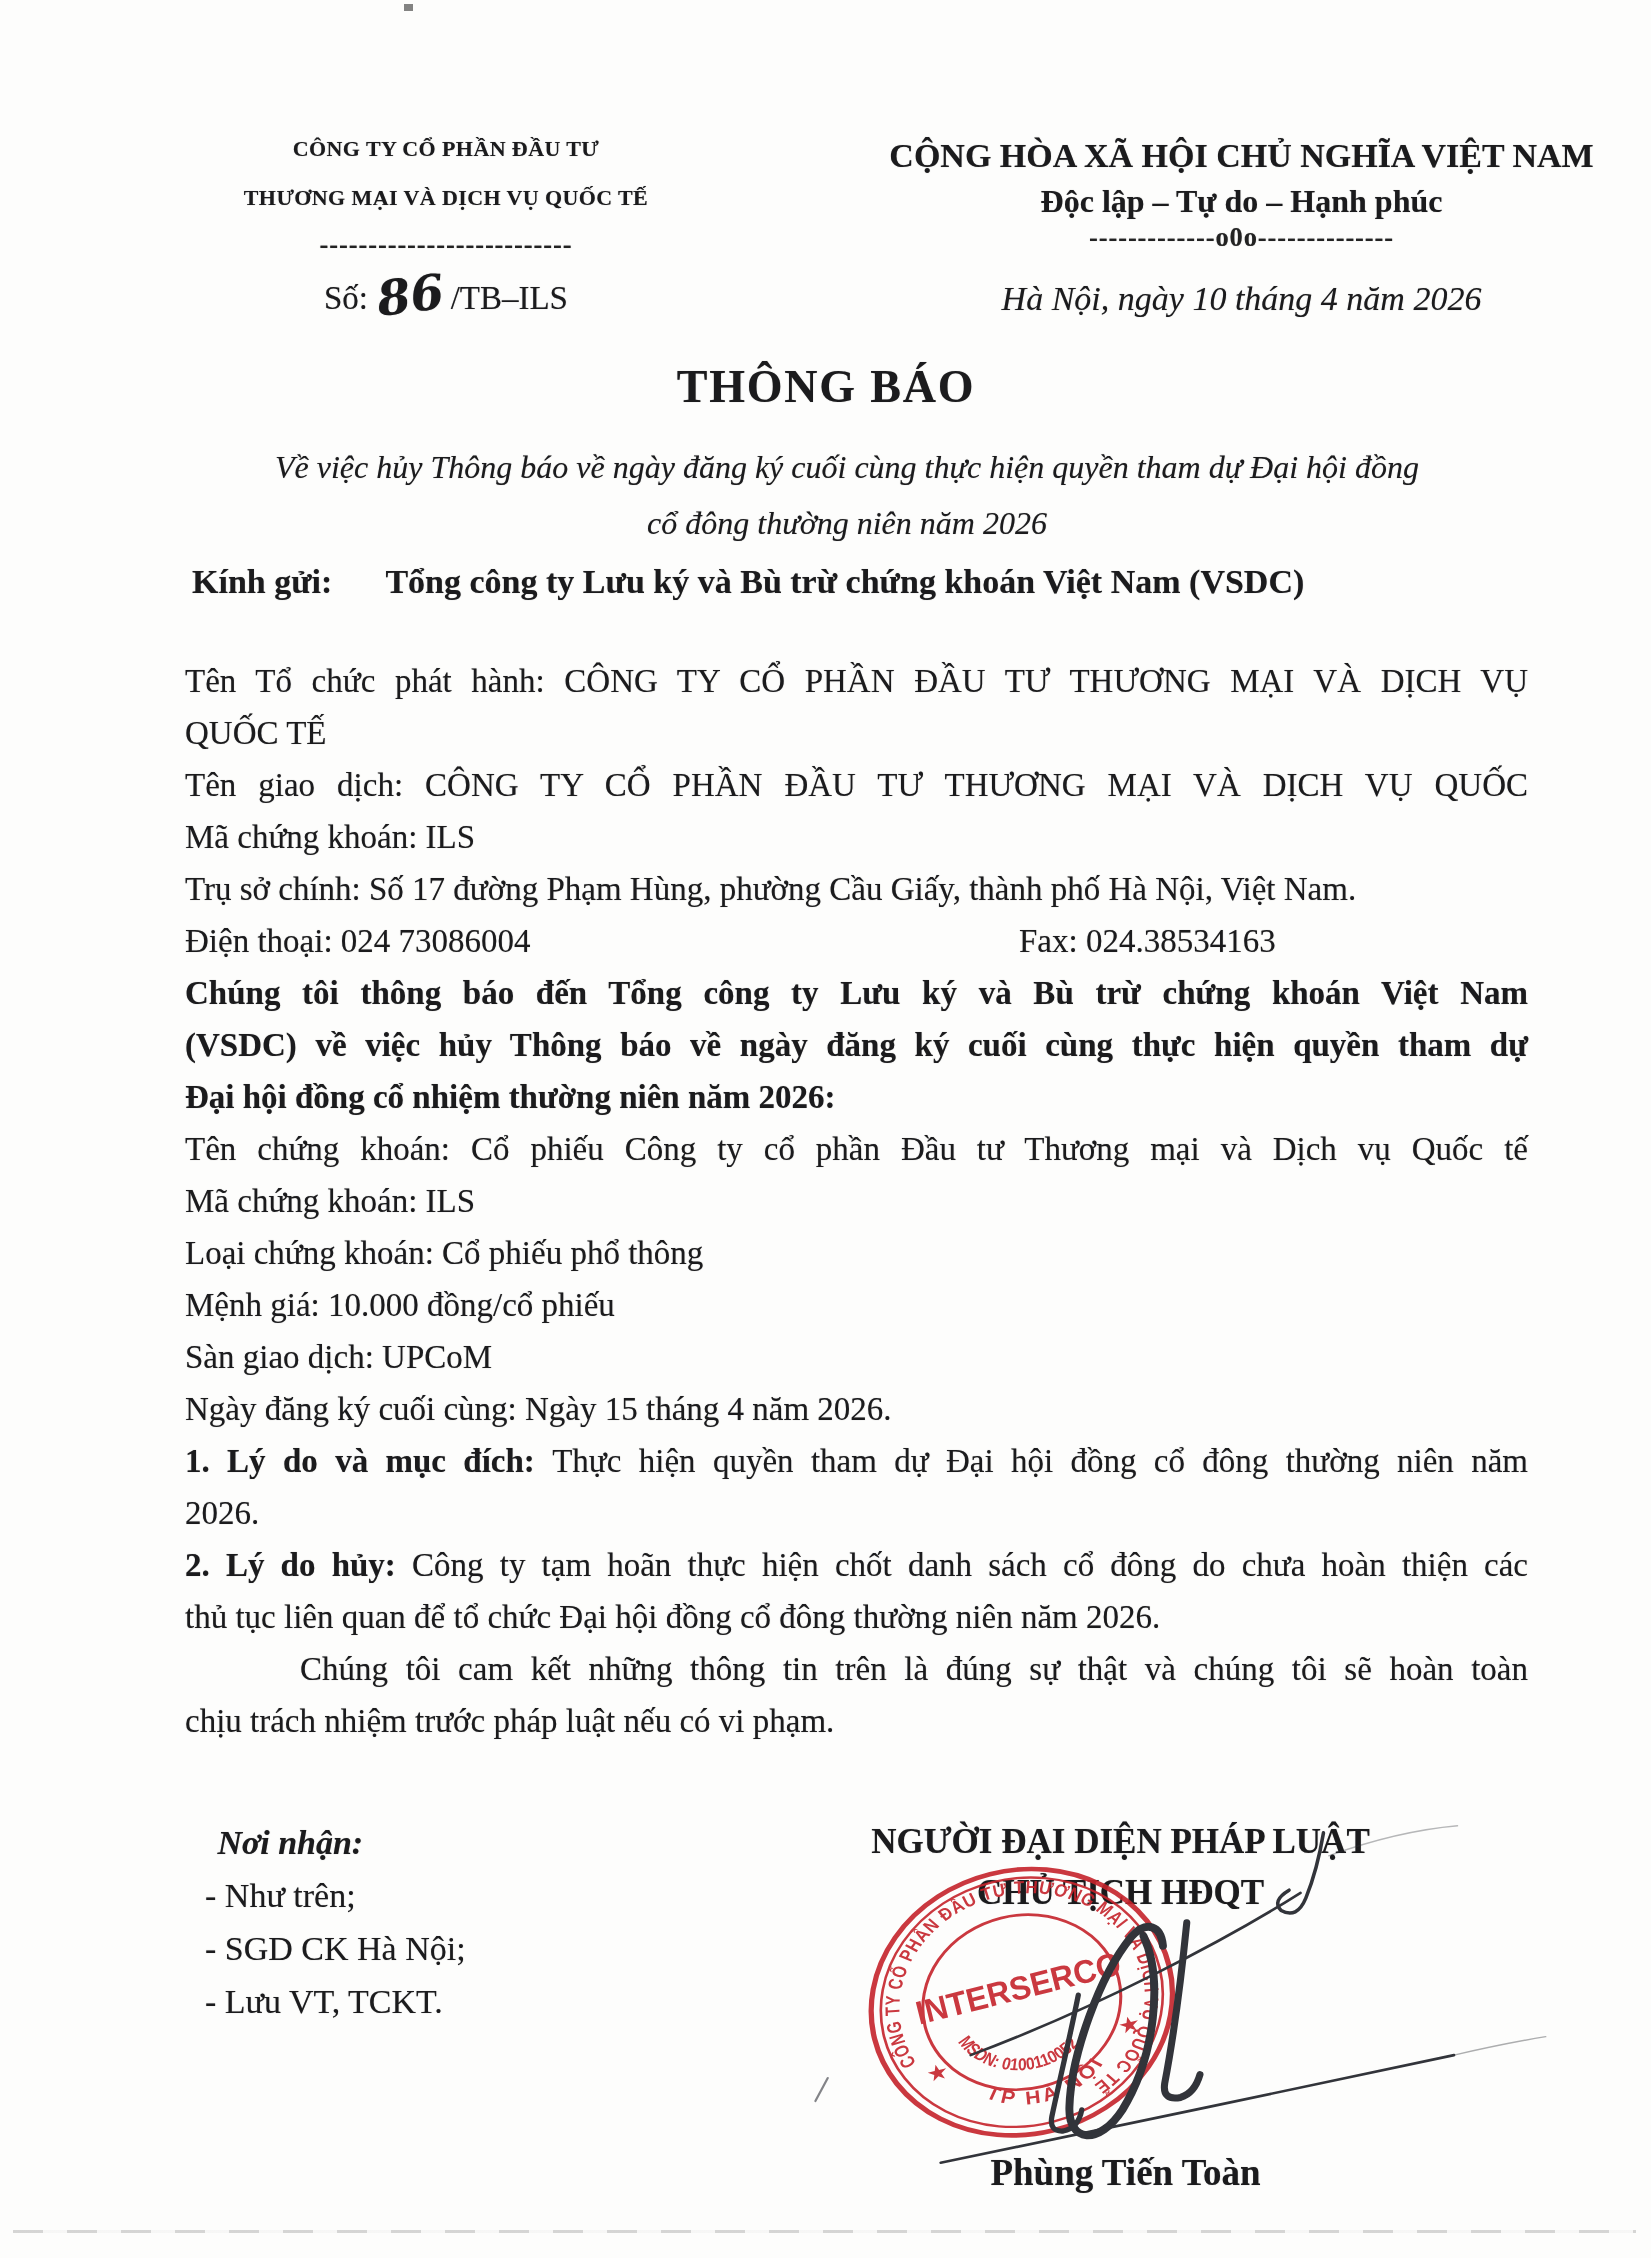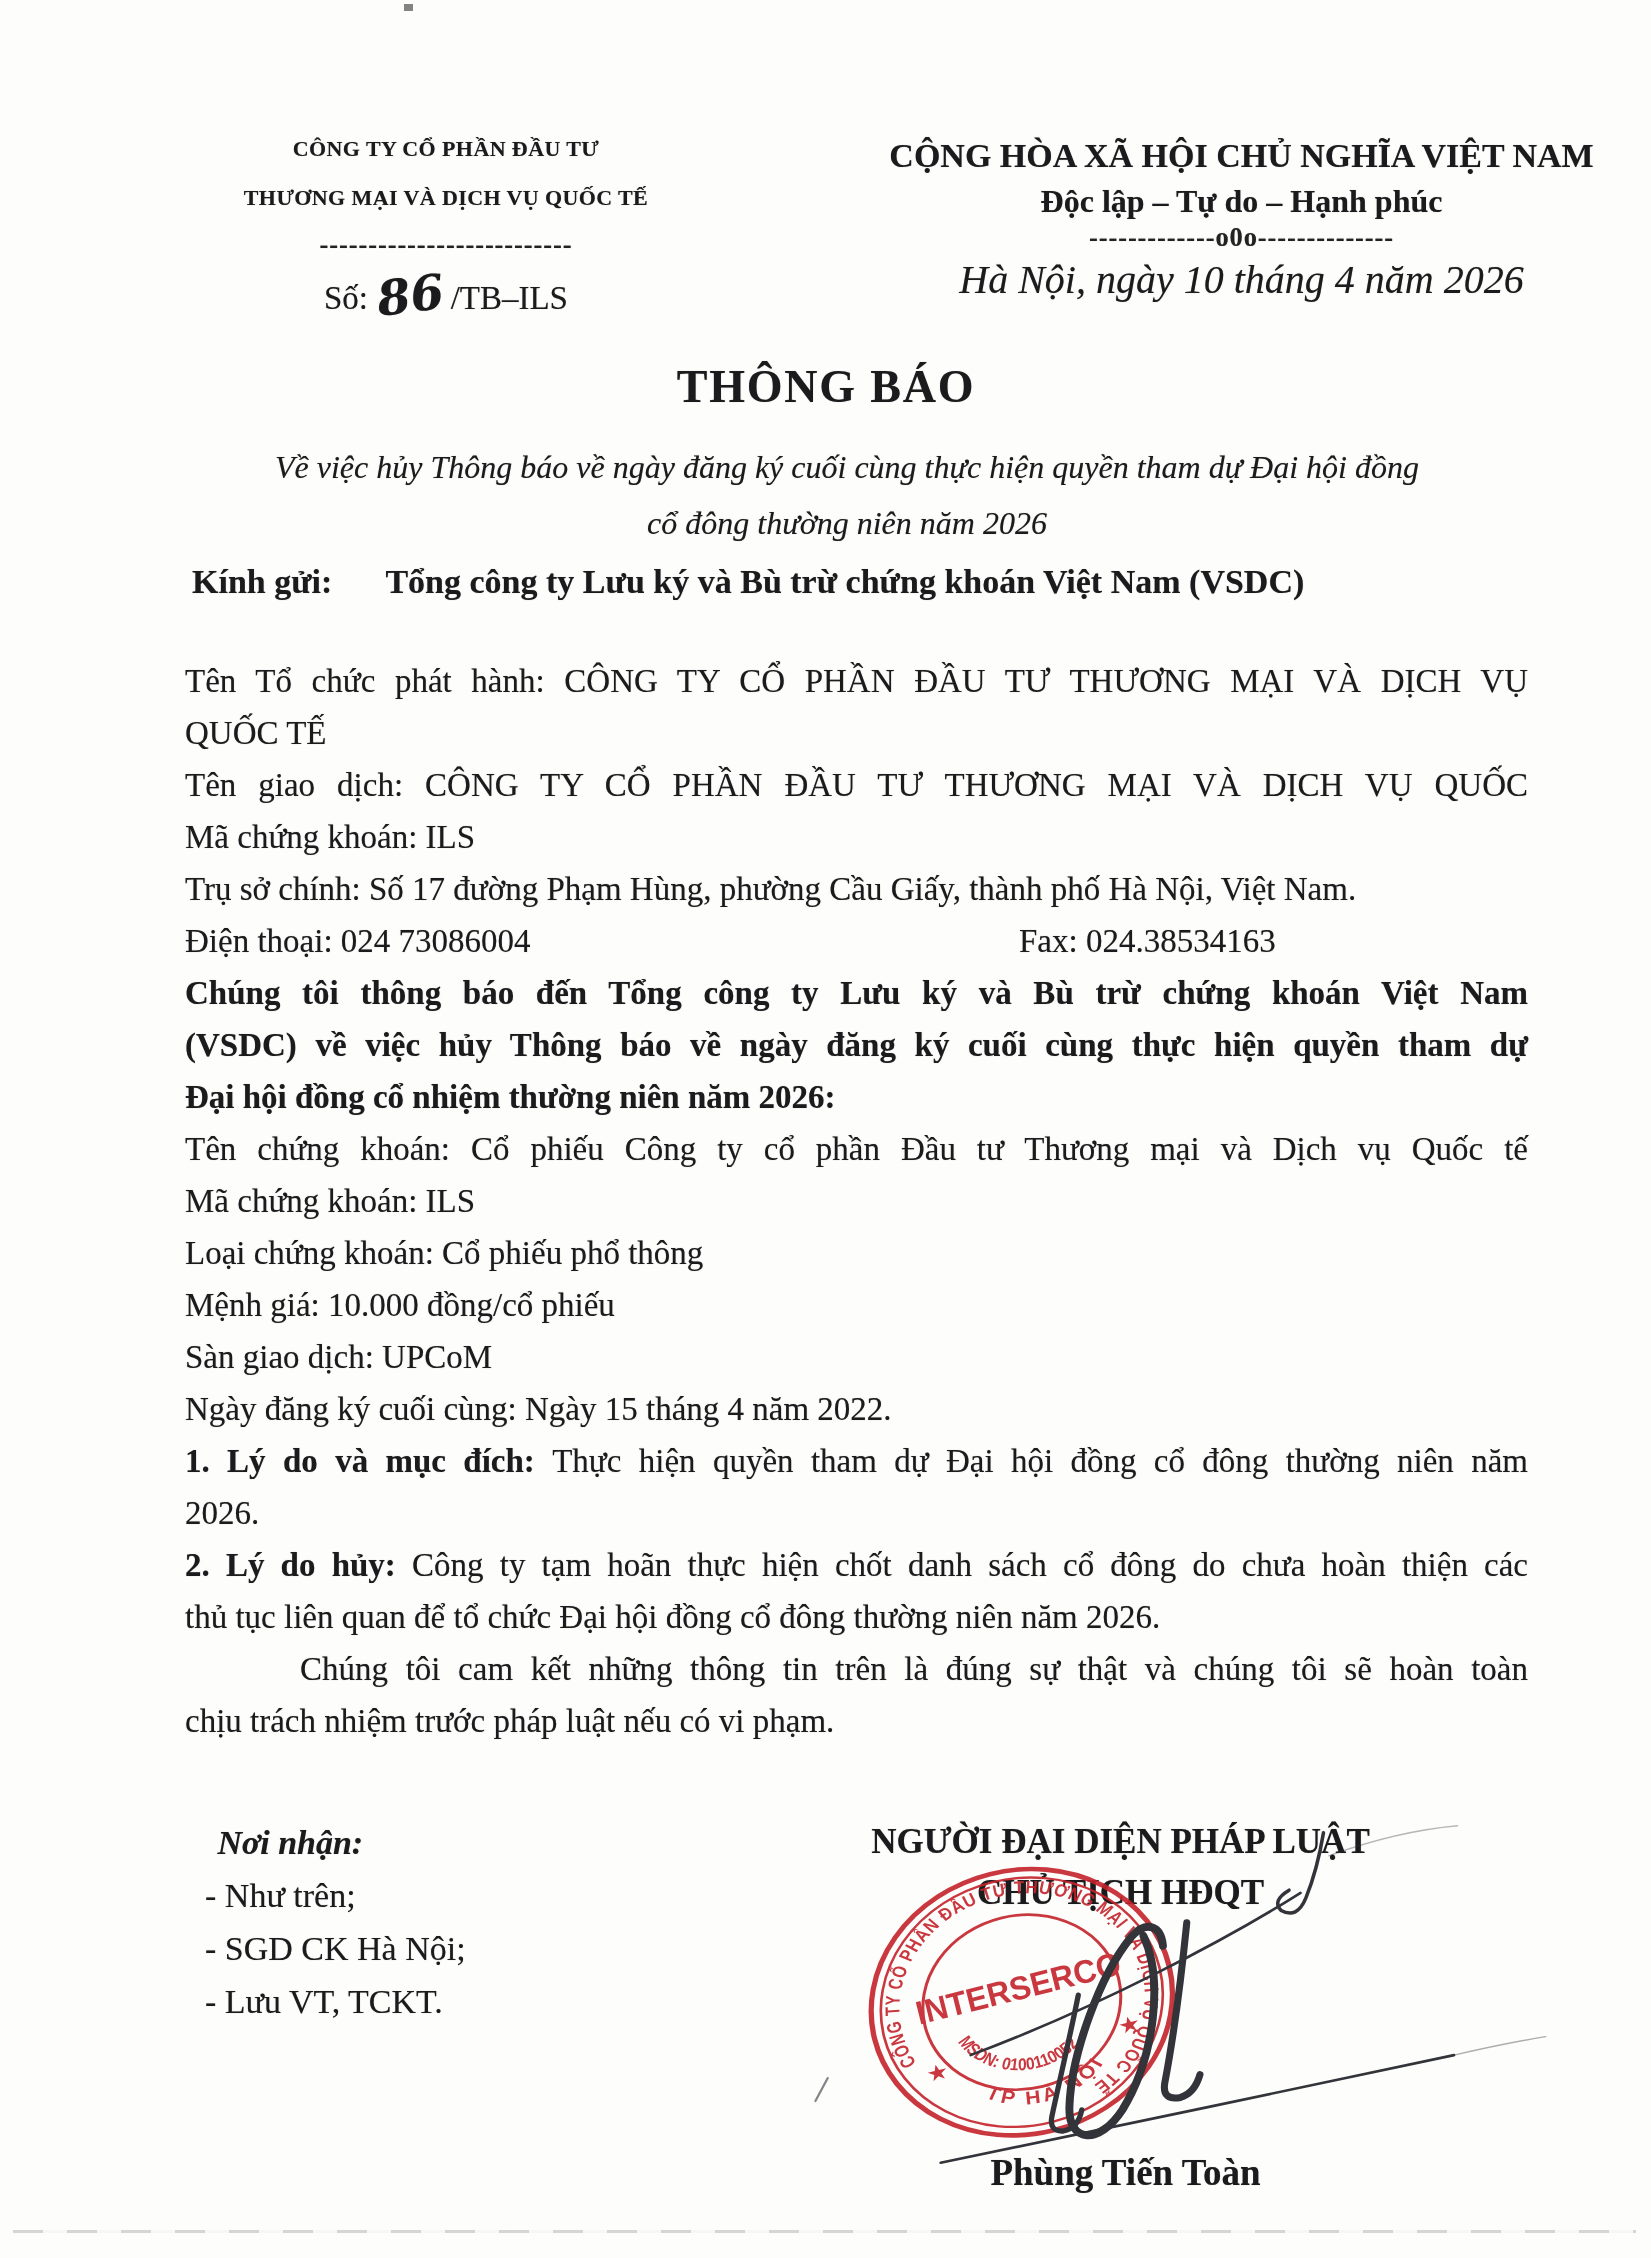--- a/index.html
+++ b/index.html
@@ -15,21 +15,21 @@
   
   .hdr-left{left:93px;top:124px;width:706px;}
   .hdr-left .co{font-weight:bold;font-size:22px;line-height:49px;letter-spacing:0.4px;}
   .hdr-sep{font-weight:bold;font-size:26.5px;letter-spacing:0.9px;line-height:30px;margin-top:7px;color:#222;}
   .doc-no{font-size:33px;margin-top:5.3px;}
   .hand{display:inline-block;font-family:"DejaVu Serif",serif;font-style:italic;font-weight:600;
         font-size:48px;transform:rotate(-7deg);position:relative;top:2.6px;margin:0 7px 0 8.8px;}
   .hdr-right{left:860px;top:132px;width:763px;}
   .hdr-right .nat{font-weight:bold;font-size:34px;line-height:48px;}
   .hdr-right .motto{font-weight:bold;font-size:32px;line-height:42px;}
-  .hdr-right .dateline{font-style:italic;font-size:40px;margin-top:4px;}
+  .hdr-right .dateline{font-style:italic;font-size:34px;margin-top:28px;}
   
   .title{left:0;top:360px;width:1694px;font-weight:bold;font-size:46px;letter-spacing:1.8px;}
   .subtitle{left:115px;top:439px;width:1464px;font-style:italic;font-size:32px;line-height:56px;}
   .salut{left:192px;top:563px;font-size:34px;font-weight:bold;}
   .salut .gap{display:inline-block;width:53px;}
   
   .bodyblk{left:185px;top:655px;width:1343px;font-size:33px;}
   .line{position:relative;height:52px;line-height:52px;white-space:nowrap;}
   .line.just{white-space:normal;text-align:justify;text-align-last:justify;}
   .line b{font-weight:bold;}
@@ -85,21 +85,21 @@
     <div class="line"><span>Trụ sở chính: Số 17 đường Phạm Hùng, phường Cầu Giấy, thành phố Hà Nội, Việt Nam.</span></div>
     <div class="line"><span>Điện thoại: 024 73086004</span><span class="runx" style="left: 834px;">Fax: 024.38534163</span></div>
     <div class="line just"><b>Chúng tôi thông báo đến Tổng công ty Lưu ký và Bù trừ chứng khoán Việt Nam</b></div>
     <div class="line just"><b>(VSDC) về việc hủy Thông báo về ngày đăng ký cuối cùng thực hiện quyền tham dự</b></div>
     <div class="line"><b>Đại hội đồng cổ nhiệm thường niên năm 2026:</b></div>
     <div class="line just"><span>Tên chứng khoán: Cổ phiếu Công ty cổ phần Đầu tư Thương mại và Dịch vụ Quốc tế</span></div>
     <div class="line"><span>Mã chứng khoán: ILS</span></div>
     <div class="line"><span>Loại chứng khoán: Cổ phiếu phổ thông</span></div>
     <div class="line"><span>Mệnh giá: 10.000 đồng/cổ phiếu</span></div>
     <div class="line"><span>Sàn giao dịch: UPCoM</span></div>
-    <div class="line"><span>Ngày đăng ký cuối cùng: Ngày 15 tháng 4 năm 2022.</span></div>
+    <div class="line"><span>Ngày đăng ký cuối cùng: Ngày 15 tháng 4 năm 2026.</span></div>
     <div class="line just"><b>1. Lý do và mục đích: </b><span>Thực hiện quyền tham dự Đại hội đồng cổ đông thường niên năm</span></div>
     <div class="line"><span>2026.</span></div>
     <div class="line just"><b>2. Lý do hủy: </b><span>Công ty tạm hoãn thực hiện chốt danh sách cổ đông do chưa hoàn thiện các</span></div>
     <div class="line"><span>thủ tục liên quan để tổ chức Đại hội đồng cổ đông thường niên năm 2026.</span></div>
     <div class="line just" style="padding-left: 115px;"><span>Chúng tôi cam kết những thông tin trên là đúng sự thật và chúng tôi sẽ hoàn toàn</span></div>
     <div class="line"><span>chịu trách nhiệm trước pháp luật nếu có vi phạm.</span></div>
   </div>
 
 <div class="abs recips soft">
   <div class="lbl">Nơi nhận:</div>

